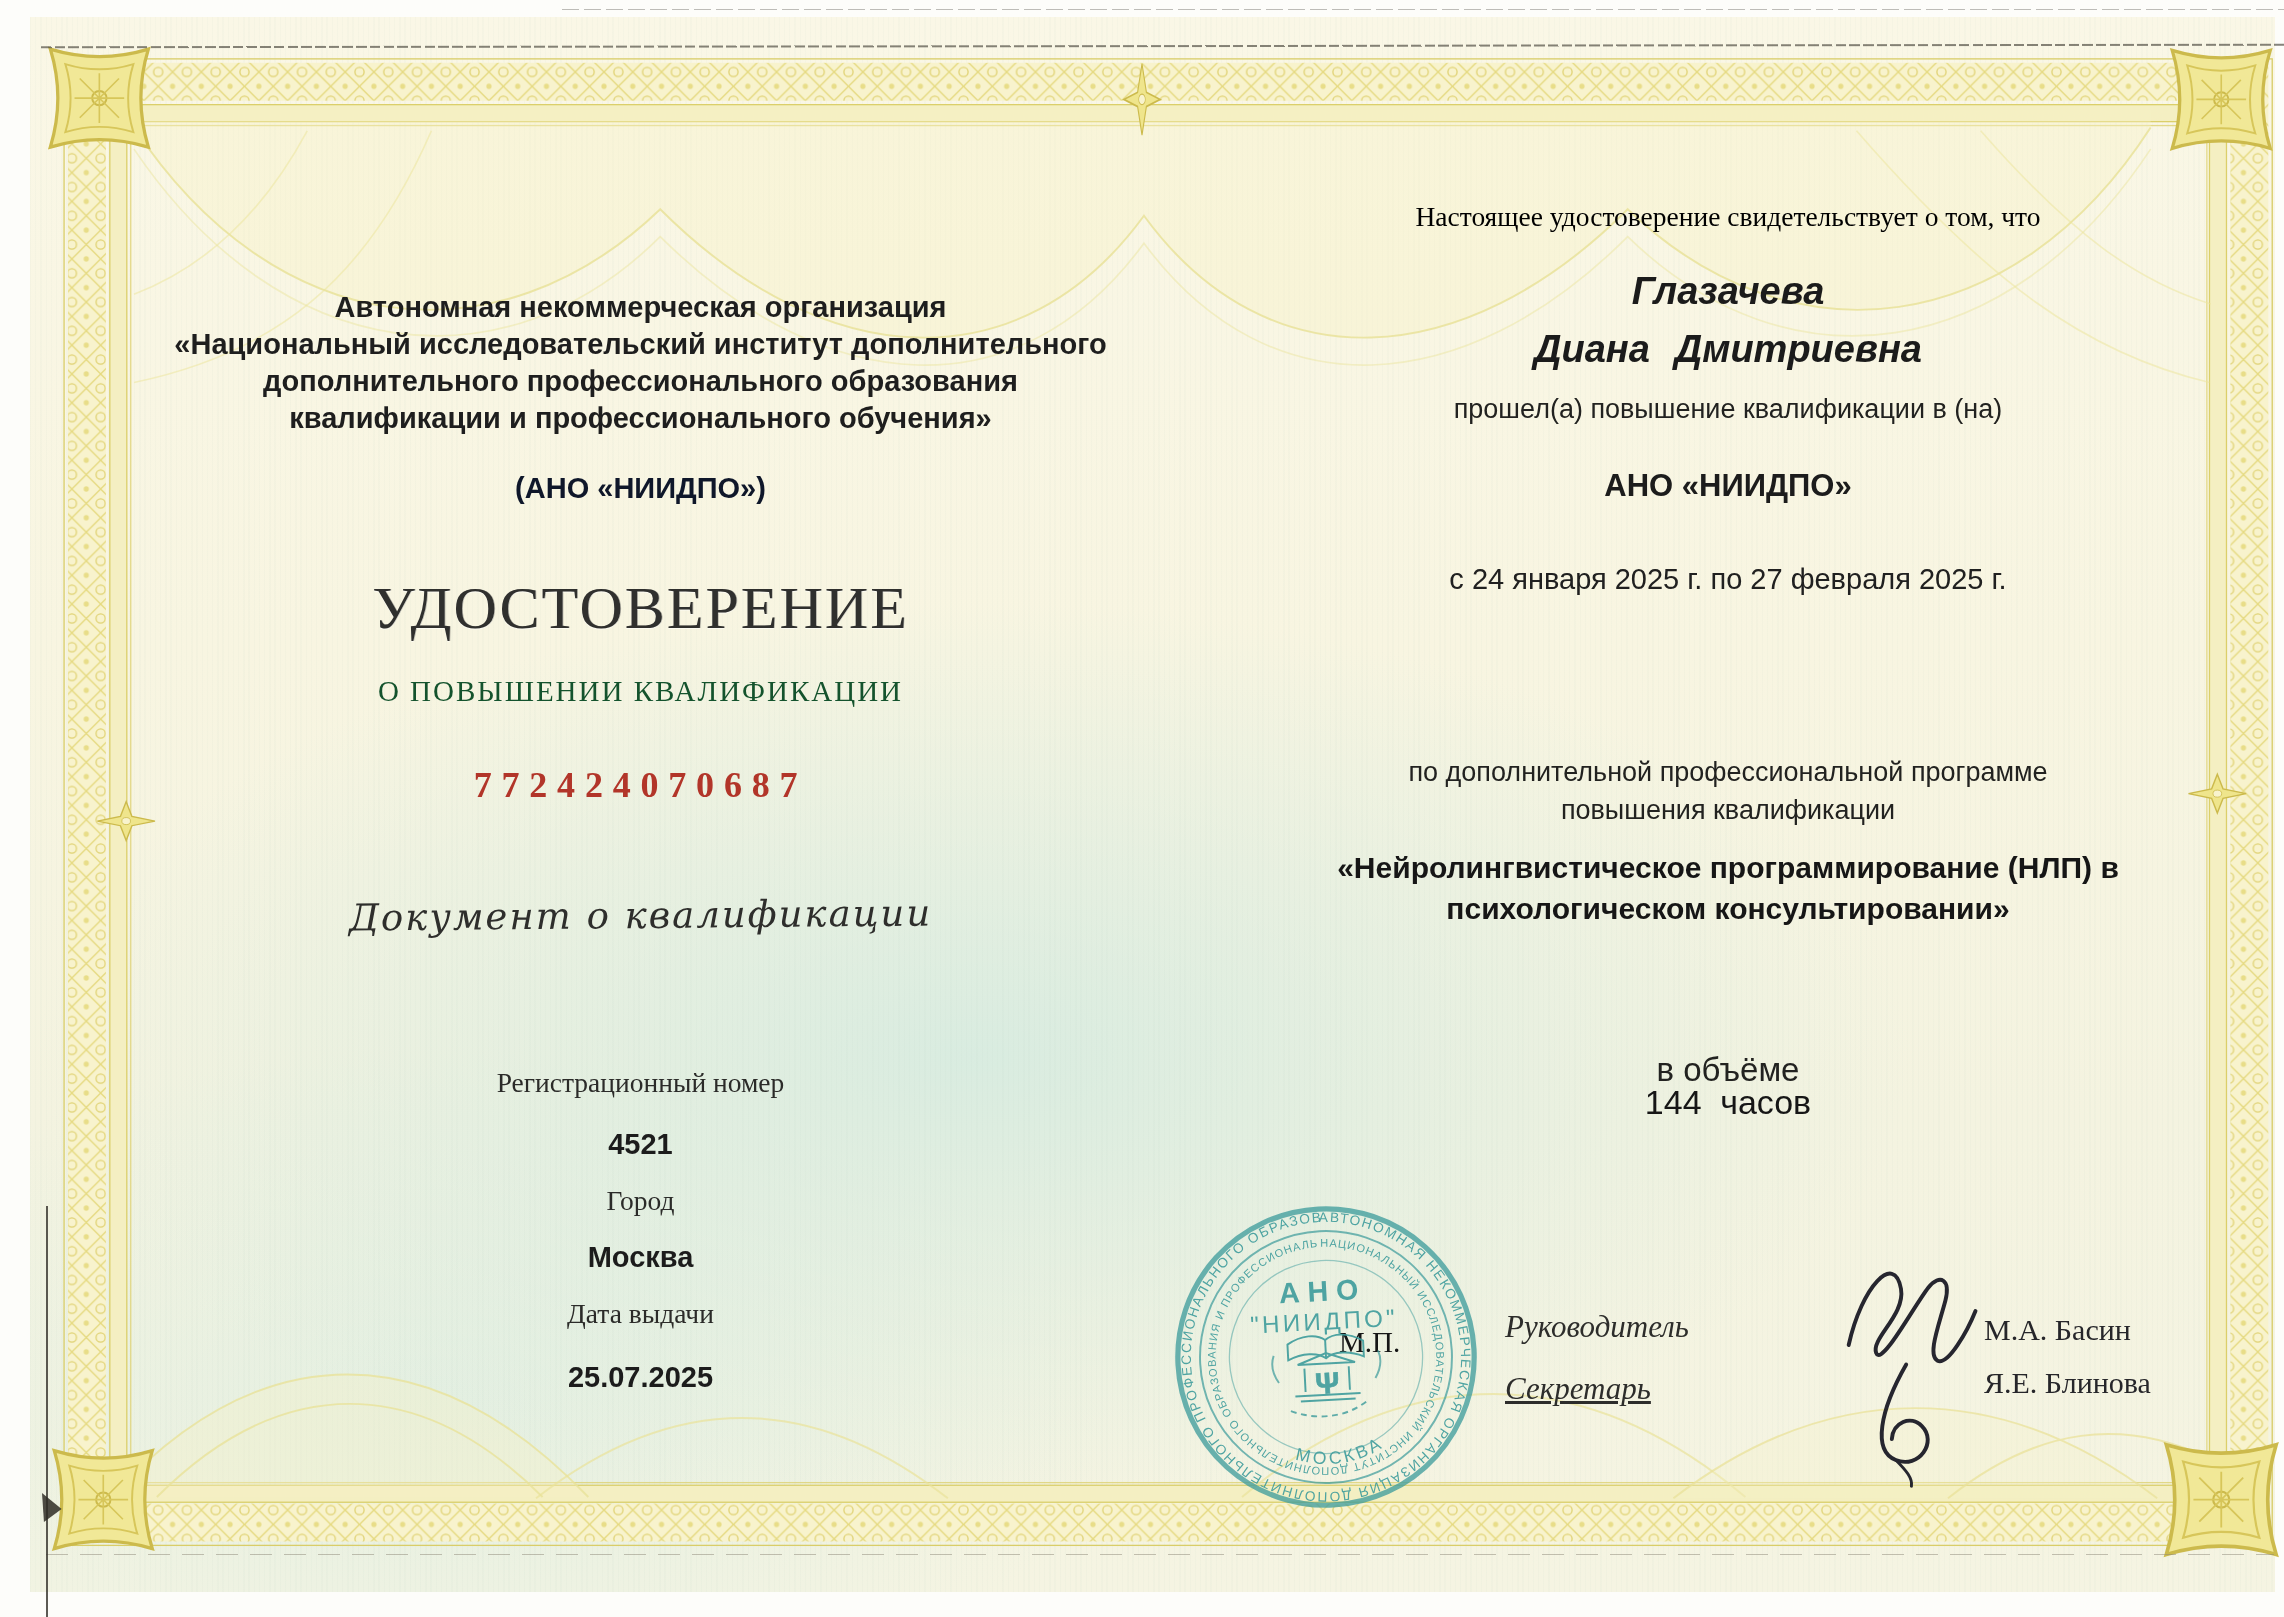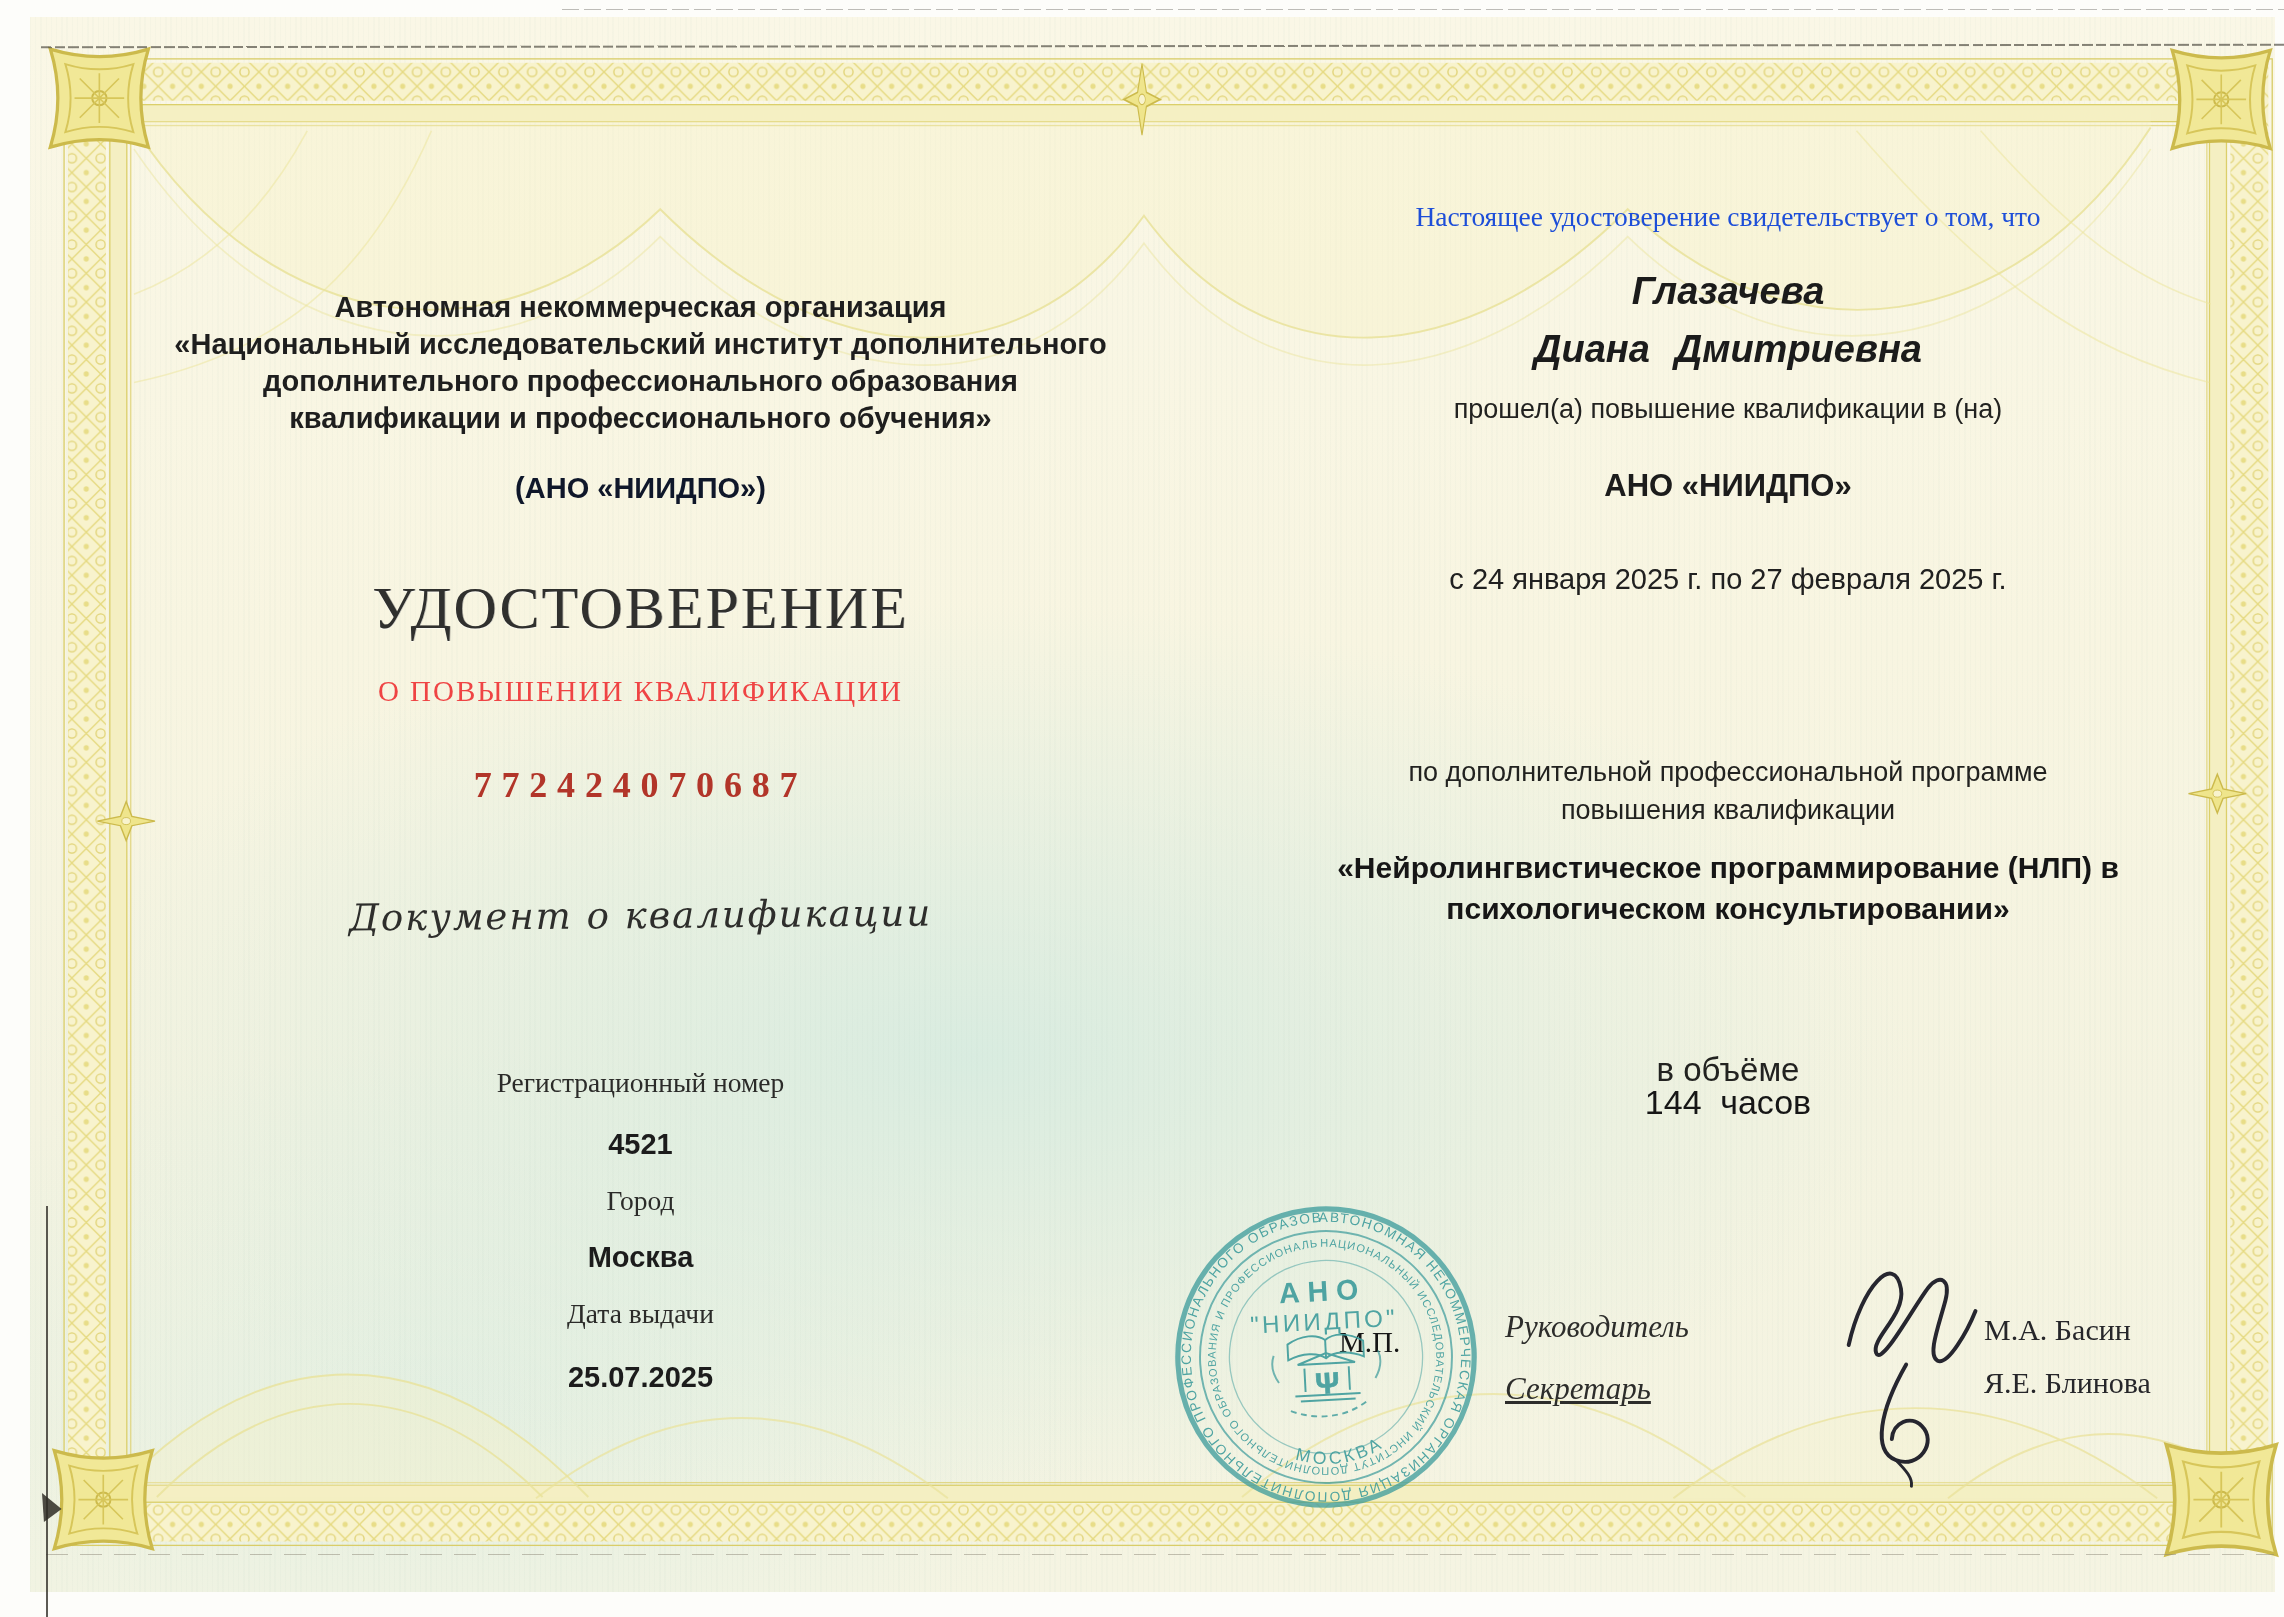--- a/index.html
+++ b/index.html
@@ -31,26 +31,26 @@
     clip-path:polygon(0 0, 100% 55%, 10% 100%);}
   
   .serif{font-family:"Liberation Serif",serif;}
   .sans{font-family:"Liberation Sans",sans-serif;}
   .script{font-family:"DejaVu Serif",serif;font-style:italic;}
   .lcol{left:157px;width:967px;text-align:center;}
   .rcol{left:1228px;width:1000px;text-align:center;}
   .org-line{font-size:29px;font-weight:bold;line-height:37px;color:#1e1e1e;}
   .org-short{font-size:29px;font-weight:bold;color:#0f172a;}
   .doc-title{font-size:60px;letter-spacing:2px;color:#30302e;text-shadow:0 0.7px 0 rgba(255,255,255,.55), 0.7px 0 0 rgba(60,60,60,.35);}
-  .doc-subtitle{font-size:29px;letter-spacing:2px;color:#ef4444;}
+  .doc-subtitle{font-size:29px;letter-spacing:2px;color:#14532d;}
   .blank-number{font-size:36px;font-weight:bold;letter-spacing:9.8px;color:#b23529;}
   .doc-type{font-size:37px;color:#2e2e2c;letter-spacing:2px;transform:rotate(-.5deg);}
   .field-label{font-size:27.5px;color:#2b2b29;}
   .field-value{font-size:29px;font-weight:bold;color:#1c1c1c;}
-  .intro{font-size:27.5px;color:#1d4ed8;}
+  .intro{font-size:27.5px;color:#000000;}
   .person{font-size:38px;font-weight:bold;font-style:italic;color:#1b1b1b;}
   .person-first{word-spacing:14.4px;}
   .plain{font-size:27px;color:#222220;}
   .org-right{font-size:31px;font-weight:bold;color:#1c1c1c;}
   .period{font-size:29px;color:#202020;}
   .prog-intro{font-size:27px;line-height:38px;color:#222220;}
   .prog-name{font-size:30px;font-weight:bold;line-height:41px;color:#161616;}
   .volume-label{font-size:33px;color:#222220;}
   .volume-value{font-size:34px;font-weight:normal;color:#161616;word-spacing:9.2px;}
   .sig-label{font-size:31px;font-style:italic;color:#2d2d2b;}

